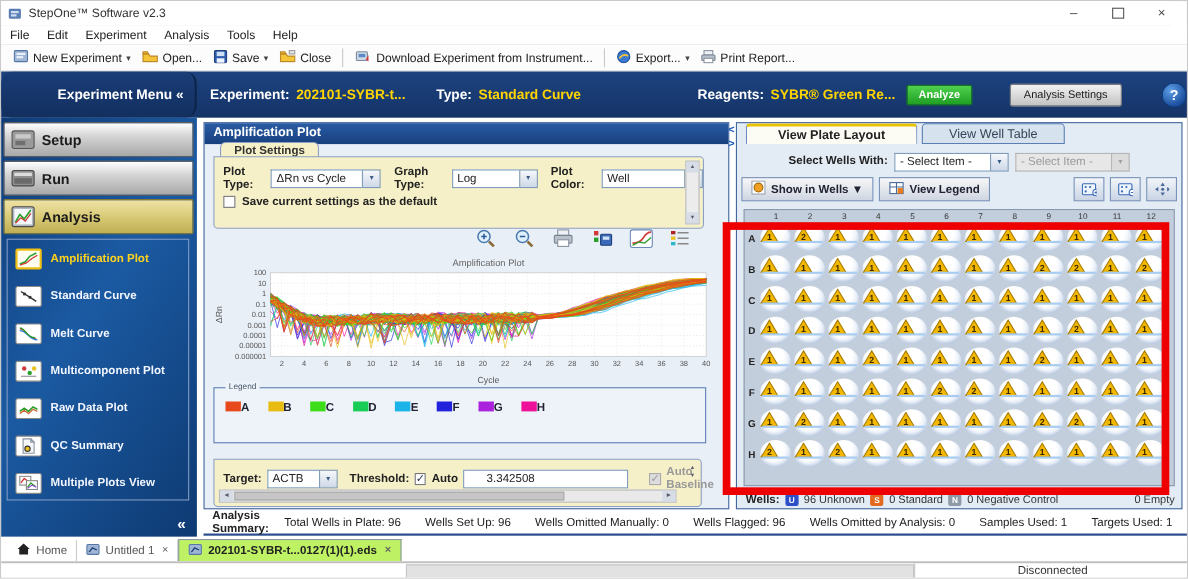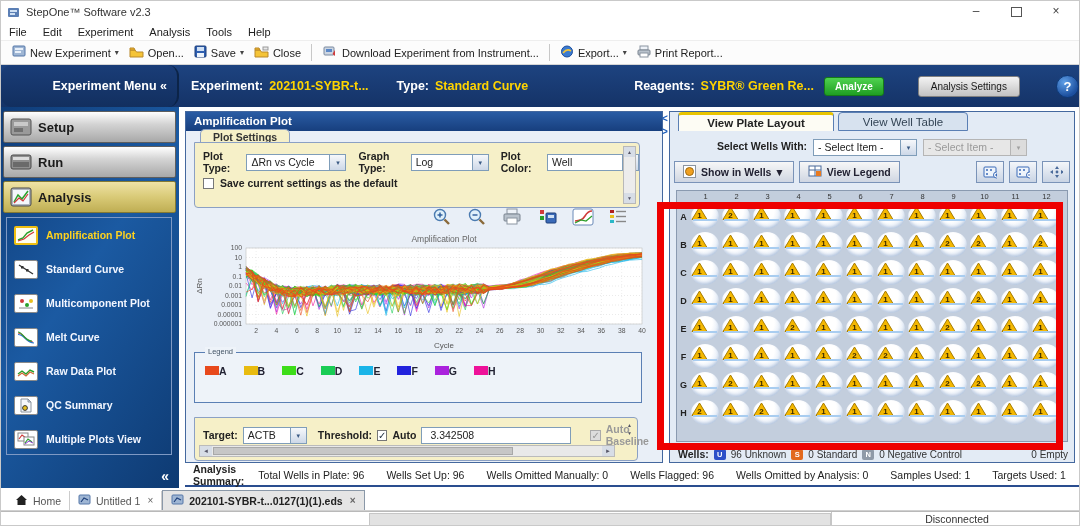--- a/index.html
+++ b/index.html
@@ -44,21 +44,21 @@
   .grp-tab{position:absolute;background:#f6f0c8;border:1px solid #8ba0c4;border-bottom:none;border-radius:5px 5px 0 0;font-size:10.5px;font-weight:bold;color:#333;padding:1px 12px;}
   .lbl{font-size:10.5px;font-weight:bold;color:#222;}
   .dd{display:inline-flex;height:17px;box-sizing:border-box;}
   .dd-val{background:#fff;border:1px solid #7f9db9;border-right:none;font-size:10.5px;color:#222;padding:1px 4px 0 4px;white-space:nowrap;}
   .dd-btn{width:15px;background:linear-gradient(#f6f8fb,#cdd8e8);border:1px solid #7f9db9;color:#3a5a84;font-size:7px;text-align:center;line-height:15px;}
   .dd.disabled .dd-val{background:#e7e7e7;color:#9a9a9a;border-color:#b5b5b5;}
   .dd.disabled .dd-btn{background:#dcdcdc;color:#a0a0a0;border-color:#b5b5b5;}
   .cb{display:inline-block;width:11px;height:11px;background:#fff;border:1px solid #777;font-size:10px;line-height:10px;text-align:center;color:#234;vertical-align:-2px;box-sizing:border-box;}
   .cb.checked::after{content:"✓";}
   .cb.disabled{background:#ddd;border-color:#aaa;color:#999;}
-  .tx{border:1px solid #7f9db9;height:17px;font-size:10.5px;padding:0 8px;background:#fff;box-sizing:border-box;font-family:"Liberation Sans",sans-serif;color:#222;}
+  .tx{border:1px solid #7f9db9;height:17px;font-size:10.5px;padding:0 20px;background:#fff;box-sizing:border-box;font-family:"Liberation Sans",sans-serif;color:#222;}
   .vsb{position:absolute;width:13px;background:#ececec;border:1px solid #b8b8b8;box-sizing:border-box;}
   .vsb .ar{position:absolute;left:0;right:0;height:10px;background:#d7dde6;color:#556;font-size:5px;text-align:center;line-height:10px;}
   .hsb{position:absolute;height:12px;background:#e9e9e9;border:1px solid #bbb;box-sizing:border-box;}
   .hsb .ar{position:absolute;top:0;bottom:0;width:12px;background:#d7dde6;color:#556;font-size:6px;text-align:center;line-height:11px;}
   .hsb .thumb{position:absolute;top:1px;bottom:1px;left:13px;width:72%;background:#c6c6c6;border:1px solid #a8a8a8;}
   .ptool{position:absolute;top:94px;left:244px;width:200px;display:flex;justify-content:space-between;}
   .ptool .pt{width:24px;height:22px;display:flex;align-items:center;justify-content:center;}
   .legend-box{position:absolute;left:8px;top:240px;width:446px;height:49px;border:1px solid #5a7fb4;background:#eef3f9;}
   .legend-title{position:absolute;left:10px;top:-6px;font-size:7.5px;color:#456;background:#eef3f9;padding:0 3px;}
   .leg-row{display:flex;align-items:center;gap:7px;padding:8px 0 0 10px;}
@@ -86,21 +86,21 @@
   .wbadge{display:inline-block;width:12px;height:11px;border-radius:2px;color:#fff;font-size:7.5px;font-weight:bold;text-align:center;line-height:11px;}
   .collapse-arrows{position:absolute;left:661px;top:113px;width:9px;z-index:5;display:flex;flex-direction:column;gap:3px;}
   .carrow{color:#1a5bb8;font-weight:bold;font-size:10px;line-height:10px;}
   
   .sumbar{position:absolute;left:184px;top:464px;width:896px;height:22px;background:#fff;border-bottom:2px solid #2a4d8f;display:flex;align-items:center;gap:0;font-size:10.5px;color:#222;box-sizing:border-box;padding-left:8px;}
   .sumbar .s-label{font-weight:bold;margin-right:14px;}
   .sumbar .stat{margin-right:22px;white-space:nowrap;}
   
   .doctabs{position:absolute;left:0;top:487px;width:1080px;height:23px;background:#fff;display:flex;align-items:flex-end;padding-left:6px;box-sizing:border-box;border-bottom:1px solid #d0d0d0;}
   .dtab{display:inline-flex;align-items:center;gap:5px;font-size:10.5px;color:#555;height:19px;padding:0 8px;border-right:1px solid #ccc;}
-  .dtab.active{border:1px solid #8a98a8;border-bottom:none;background:#e5e5e5;font-weight:bold;color:#222;justify-content:flex-end;}
+  .dtab.active{border:1px solid #8a98a8;border-bottom:none;background:#bef264;font-weight:bold;color:#222;justify-content:flex-end;}
   .dtab .x{color:#666;font-size:10px;margin-left:2px;}
   
   .statusbar{position:absolute;left:0;top:510px;width:1080px;height:16px;background:#fff;border-top:1px solid #b9b9b9;font-size:10.5px;color:#333;box-sizing:border-box;}
   .sb-grey{position:absolute;left:368px;top:1px;width:462px;height:14px;background:#e2e2e2;border:1px solid #c6c6c6;box-sizing:border-box;}
   .sb-right{position:absolute;left:830px;top:0px;width:250px;height:15px;border-left:1px solid #c6c6c6;text-align:center;line-height:15px;}
 </style>
 </head>
 <body>
 
 <div class="titlebar">
@@ -254,37 +254,37 @@
             <line x1="2" y1="2" x2="16" y2="11" stroke="#333" stroke-width="1.3"></line>
             <rect x="4" y="3" width="2.5" height="2.5" fill="#333"></rect>
             <rect x="9" y="6" width="2.5" height="2.5" fill="#333"></rect>
           </svg>
         </span>
         <span class="sublabel">Standard Curve</span>
       </div>
       <div class="sub-item">
         <span class="subicon">
           <svg width="18" height="13">
+            <path d="M1 2 C7 2 8 11 16 11" stroke="#d03a3a" stroke-width="1.2" fill="none"></path>
+            <path d="M1 3.5 C8 3.5 9 12 17 12" stroke="#2a7ad0" stroke-width="1.2" fill="none"></path>
+            <path d="M1 1 C6 1 7 10 15 10" stroke="#2aa02a" stroke-width="1.2" fill="none"></path>
+          </svg>
+        </span>
+        <span class="sublabel">Melt Curve</span>
+      </div>
+      <div class="sub-item">
+        <span class="subicon">
+          <svg width="18" height="13">
             <circle cx="5" cy="4" r="2" fill="#d03a3a"></circle>
             <circle cx="10" cy="8" r="2" fill="#2aa02a"></circle>
             <circle cx="14" cy="4" r="2" fill="#e8c020"></circle>
             <line x1="2" y1="11" x2="16" y2="11" stroke="#888"></line>
           </svg>
         </span>
         <span class="sublabel">Multicomponent Plot</span>
-      </div>
-      <div class="sub-item">
-        <span class="subicon">
-          <svg width="18" height="13">
-            <path d="M1 2 C7 2 8 11 16 11" stroke="#d03a3a" stroke-width="1.2" fill="none"></path>
-            <path d="M1 3.5 C8 3.5 9 12 17 12" stroke="#2a7ad0" stroke-width="1.2" fill="none"></path>
-            <path d="M1 1 C6 1 7 10 15 10" stroke="#2aa02a" stroke-width="1.2" fill="none"></path>
-          </svg>
-        </span>
-        <span class="sublabel">Melt Curve</span>
       </div>
       <div class="sub-item">
         <span class="subicon">
           <svg width="18" height="13">
             <path d="M1 9 L5 6 L9 9 L13 5 L17 7" stroke="#2aa02a" stroke-width="1.4" fill="none"></path>
             <path d="M1 11 L5 8 L9 11 L13 7 L17 9" stroke="#d06a3a" stroke-width="1.2" fill="none"></path>
           </svg>
         </span>
         <span class="sublabel">Raw Data Plot</span>
       </div>

